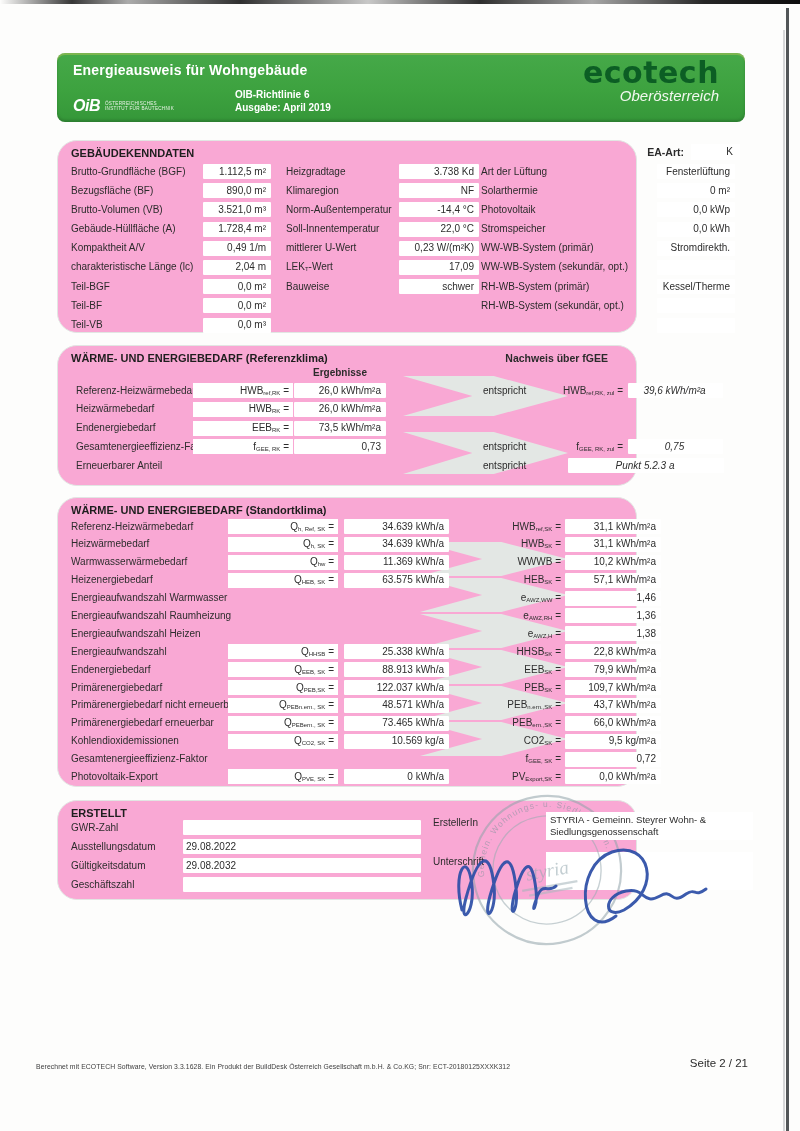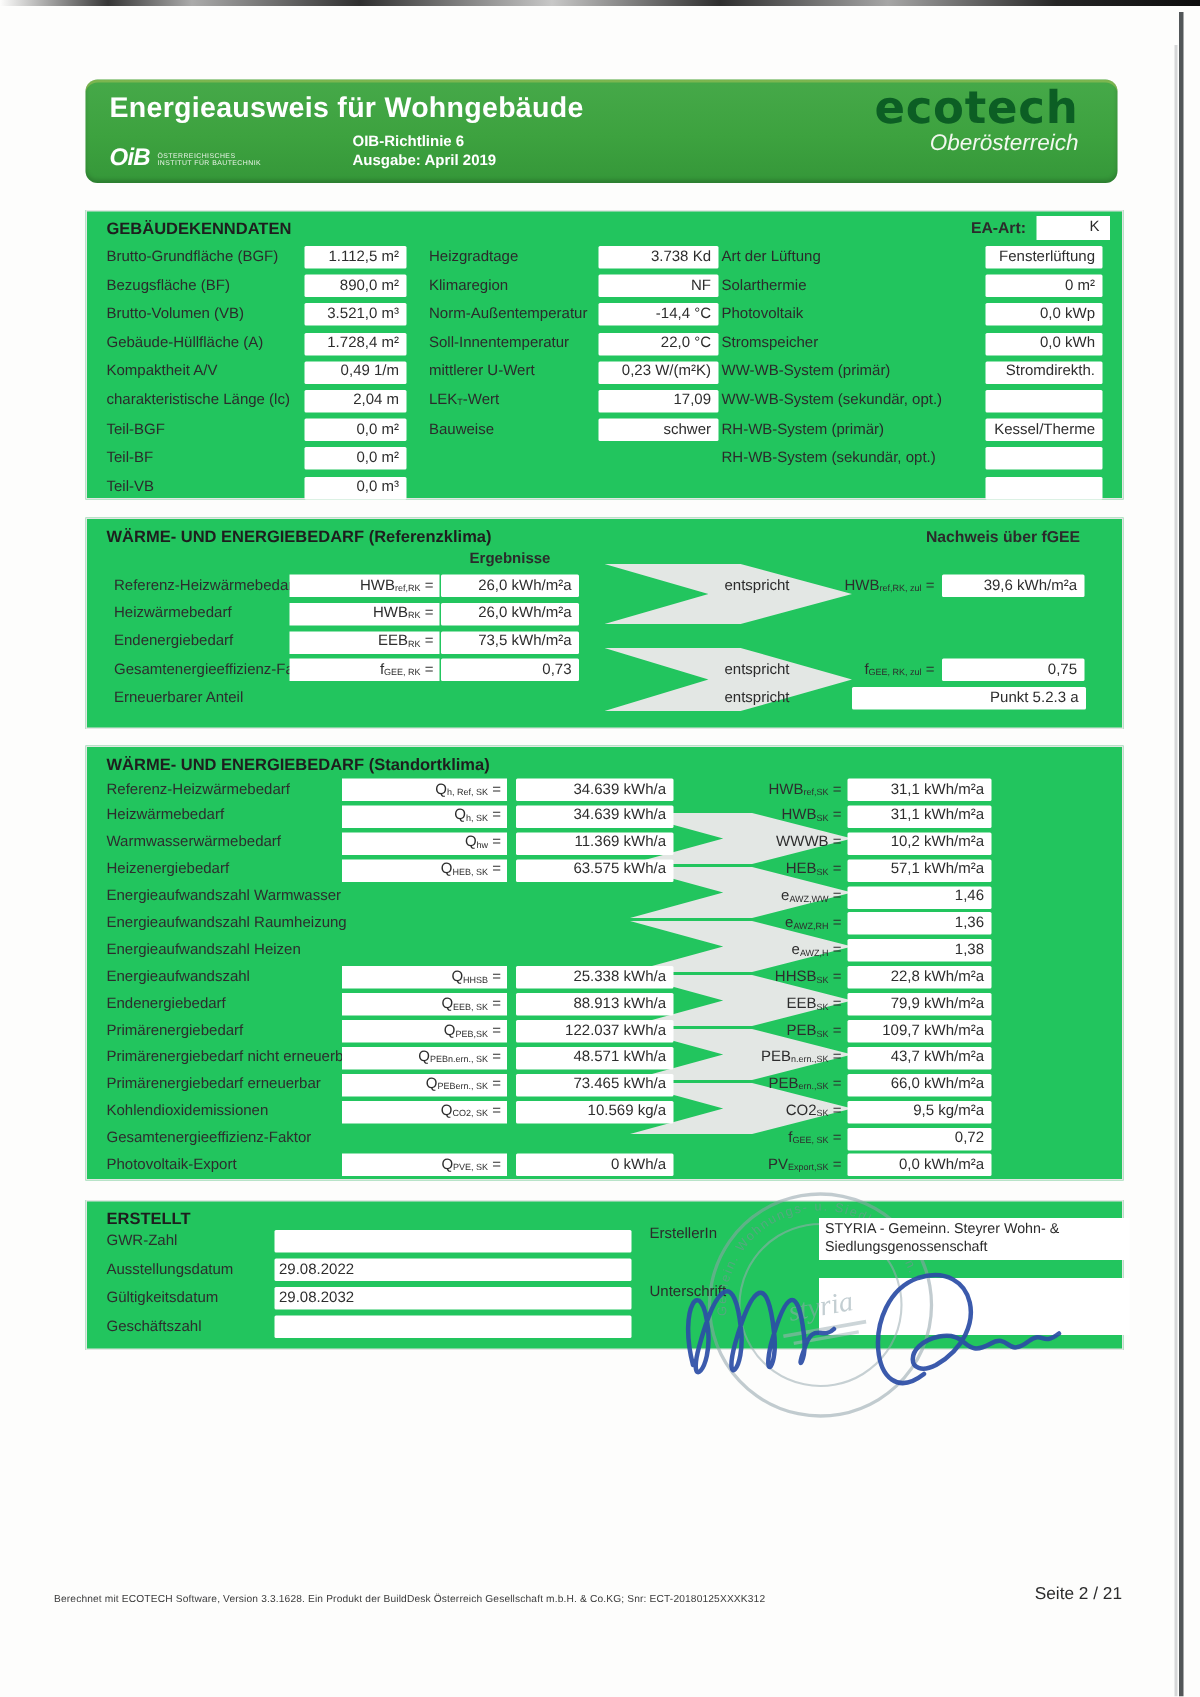--- a/index.html
+++ b/index.html
@@ -14,31 +14,31 @@
   
   .scan-top{position:absolute;left:0;top:0;width:800px;height:4px;
     background:linear-gradient(90deg,rgba(0,0,0,0) 0%,rgba(20,20,20,.85) 9%,rgba(90,90,90,.5) 16%,rgba(25,25,25,.9) 30%,rgba(120,120,120,.4) 46%,rgba(10,10,10,.85) 60%,rgba(80,80,80,.5) 74%,rgba(15,15,15,.9) 88%,rgba(0,0,0,.95) 100%);}
   .scan-right{position:absolute;left:786px;top:8px;width:3px;height:1123px;background:#34383b;opacity:.85;}
   .scan-right2{position:absolute;left:783px;top:30px;width:2px;height:1101px;background:#8b9094;opacity:.35;}
 
   
   .hdr{position:absolute;left:57px;top:53px;width:688px;height:69px;border-radius:8px;
     background:linear-gradient(180deg,#46a949 0%,#3da23f 55%,#359739 100%);
     box-shadow:inset 0 2px 0 rgba(225,205,95,.35), inset 0 -2px 3px rgba(0,0,0,.18);}
-  .hdr-title{position:absolute;left:16px;top:9px;font-size:19px;font-weight:bold;color:#fff;letter-spacing:.2px;}
+  .hdr-title{position:absolute;left:16px;top:9px;font-size:14px;font-weight:bold;color:#fff;letter-spacing:.2px;}
   .oib{position:absolute;left:16px;bottom:9px;display:flex;align-items:flex-start;}
   .oib-logo{font-size:16px;font-weight:700;color:#fff;font-style:italic;letter-spacing:-.5px;line-height:14px;}
   .oib-cap{margin-left:5px;padding-top:2px;font-size:4.6px;color:#eaf4e8;line-height:5.4px;letter-spacing:.3px;}
   .richt{position:absolute;left:178px;bottom:8px;font-size:10px;font-weight:bold;color:#fff;line-height:12.5px;}
   .brand{position:absolute;right:26px;top:5px;text-align:right;}
   .brand-name{font-size:30px;font-weight:800;color:#0c5e24;letter-spacing:.5px;line-height:30px;font-family:"DejaVu Sans","Liberation Sans",sans-serif;}
   .brand-region{font-size:15px;font-style:italic;color:#f2f8ef;line-height:16px;}
 
   
-  .panel{position:absolute;left:57px;width:692px;background:#22c55e;border:1px solid #e2e6e3;border-radius:0;box-sizing:border-box;}
+  .panel{position:absolute;left:57px;width:580px;background:#f9a8d4;border:1px solid #e2e6e3;border-radius:20px;box-sizing:border-box;}
   .ptitle{position:absolute;left:13px;top:6px;font-size:11px;font-weight:bold;color:#1e1e1e;white-space:nowrap;}
 
   .p1{top:140px;height:193px;}
   .p2{top:345px;height:141px;}
   .p3{top:497px;height:290px;}
   .p4{top:800px;height:100px;}
 
   
   .field,.gfield{position:absolute;top:1px;height:15px;background:#fff;border-radius:1px;
     font-size:10px;color:#2d2d2d;box-sizing:border-box;padding:1.5px 5px 0 3px;text-align:right;white-space:nowrap;overflow:visible;z-index:2;}
@@ -62,21 +62,21 @@
   
   .nachweis{position:absolute;right:28px;top:6px;font-size:10.5px;font-weight:bold;}
   .ergeb{position:absolute;left:236px;top:21px;width:92px;text-align:center;font-size:10px;font-weight:bold;}
   .rk-rows{position:absolute;left:0;top:36px;width:692px;}
   .rk-row{position:relative;height:18.8px;}
   .rk-label{left:18px;}
   .rk-sym{left:135px;width:100px;}
   .rk-field{left:236px;width:92px;}
   .rk-mid{position:absolute;left:425px;top:2.5px;font-size:10px;z-index:2;}
   .rk-rsym{left:455px;width:110px;}
-  .rk-rfield{left:570px;width:95px;text-align:right;}
+  .rk-rfield{left:570px;width:95px;text-align:center;font-style:italic;}
   .rk-rfield.wide{left:510px;width:156px;}
 
   
   .sk-rows{position:absolute;left:0;top:20px;width:692px;}
   .sk-row{position:relative;height:17.9px;}
   .sk-label{left:13px;}
   .sk-sym{left:170px;width:110px;}
   .sk-field{left:286px;width:105px;}
   .sk-rsym{left:390px;width:113px;}
   .sk-rfield{left:507px;width:96px;}

